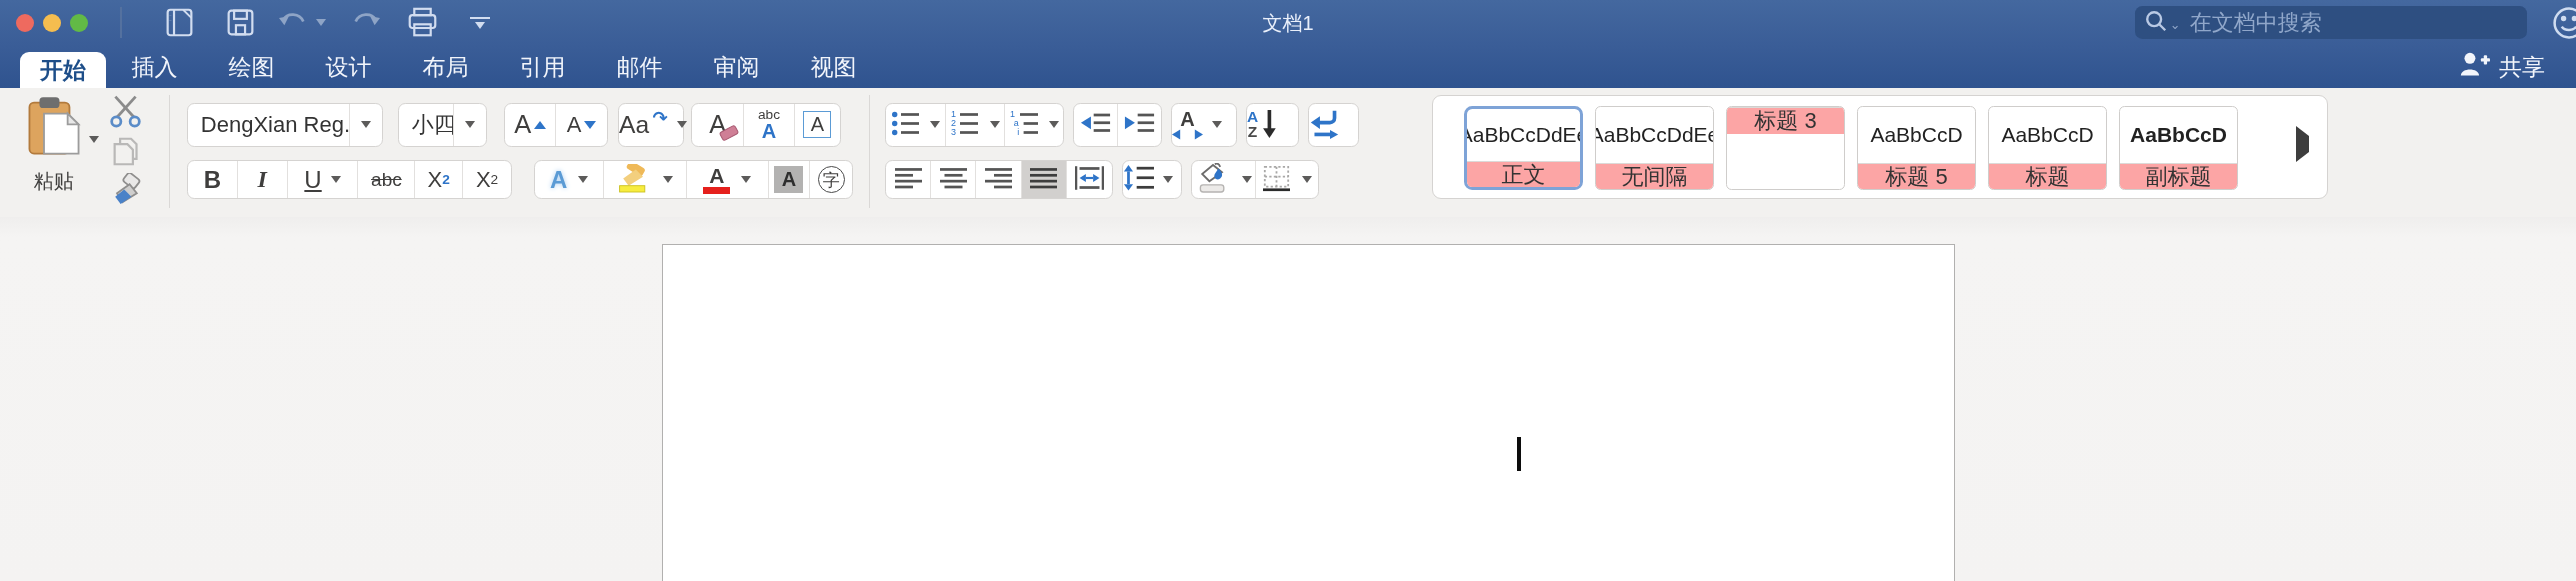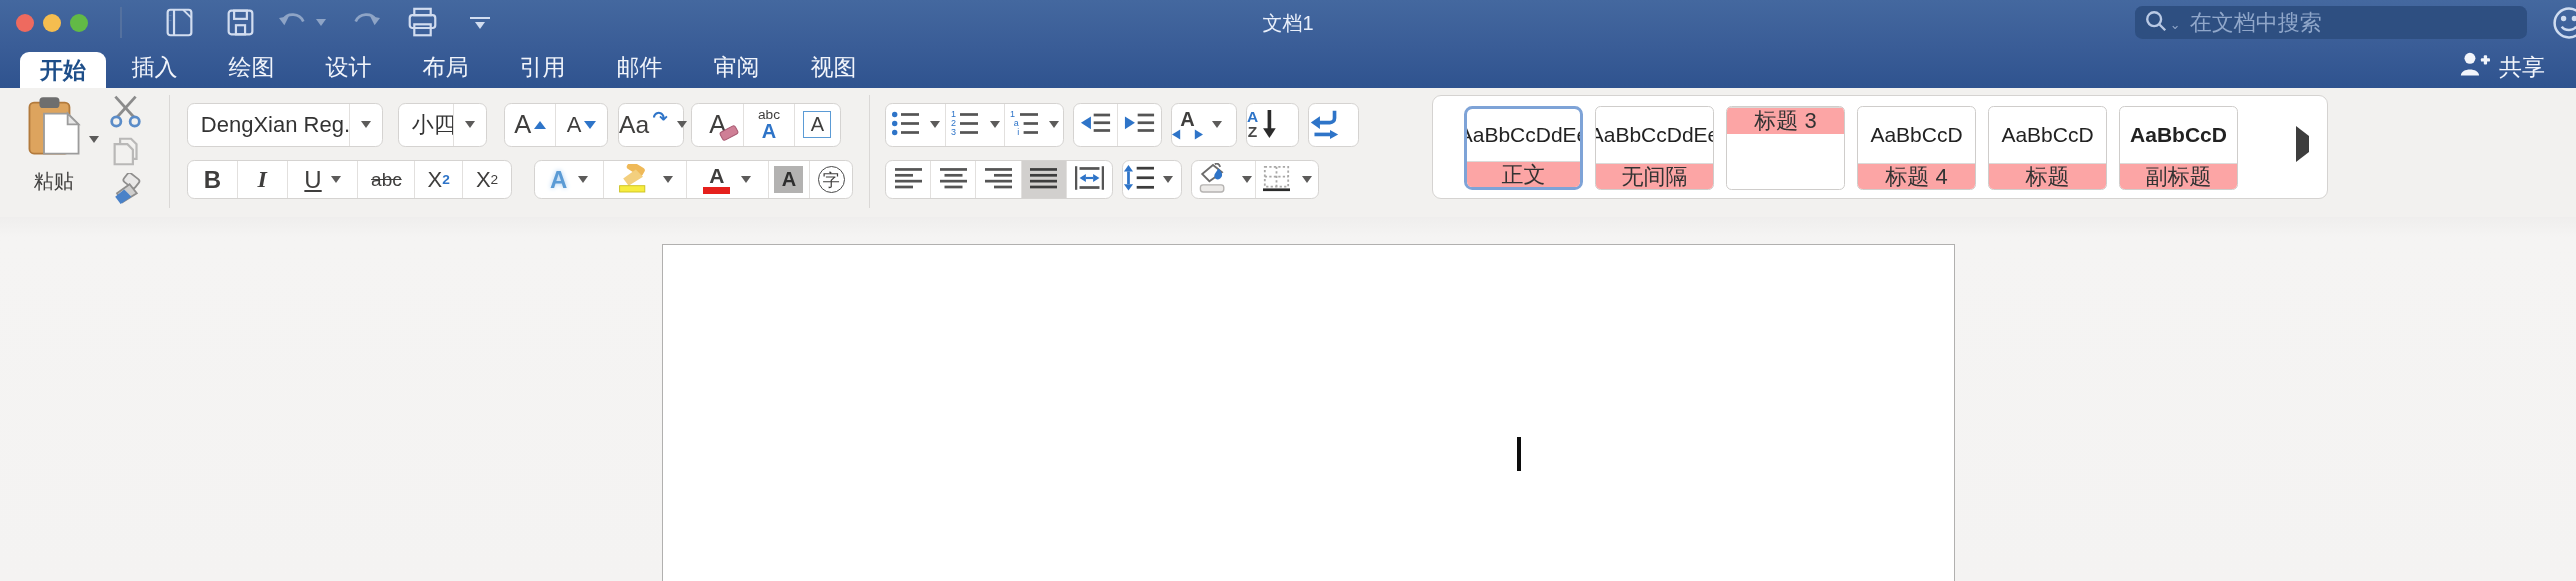--- a/index.html
+++ b/index.html
@@ -487,21 +487,21 @@
         </div>
         <div class="card">
           <div class="sample">AaBbCcDdEe</div>
           <div class="cname">无间隔</div>
         </div>
         <div class="card">
           <div class="cname">标题 3</div>
         </div>
         <div class="card">
           <div class="sample s-h2">AaBbCcD</div>
-          <div class="cname">标题 4</div>
+          <div class="cname">标题 5</div>
         </div>
         <div class="card">
           <div class="sample s-title">AaBbCcD</div>
           <div class="cname">标题</div>
         </div>
         <div class="card">
           <div class="sample s-sub">AaBbCcD</div>
           <div class="cname">副标题</div>
         </div>
       </div>

